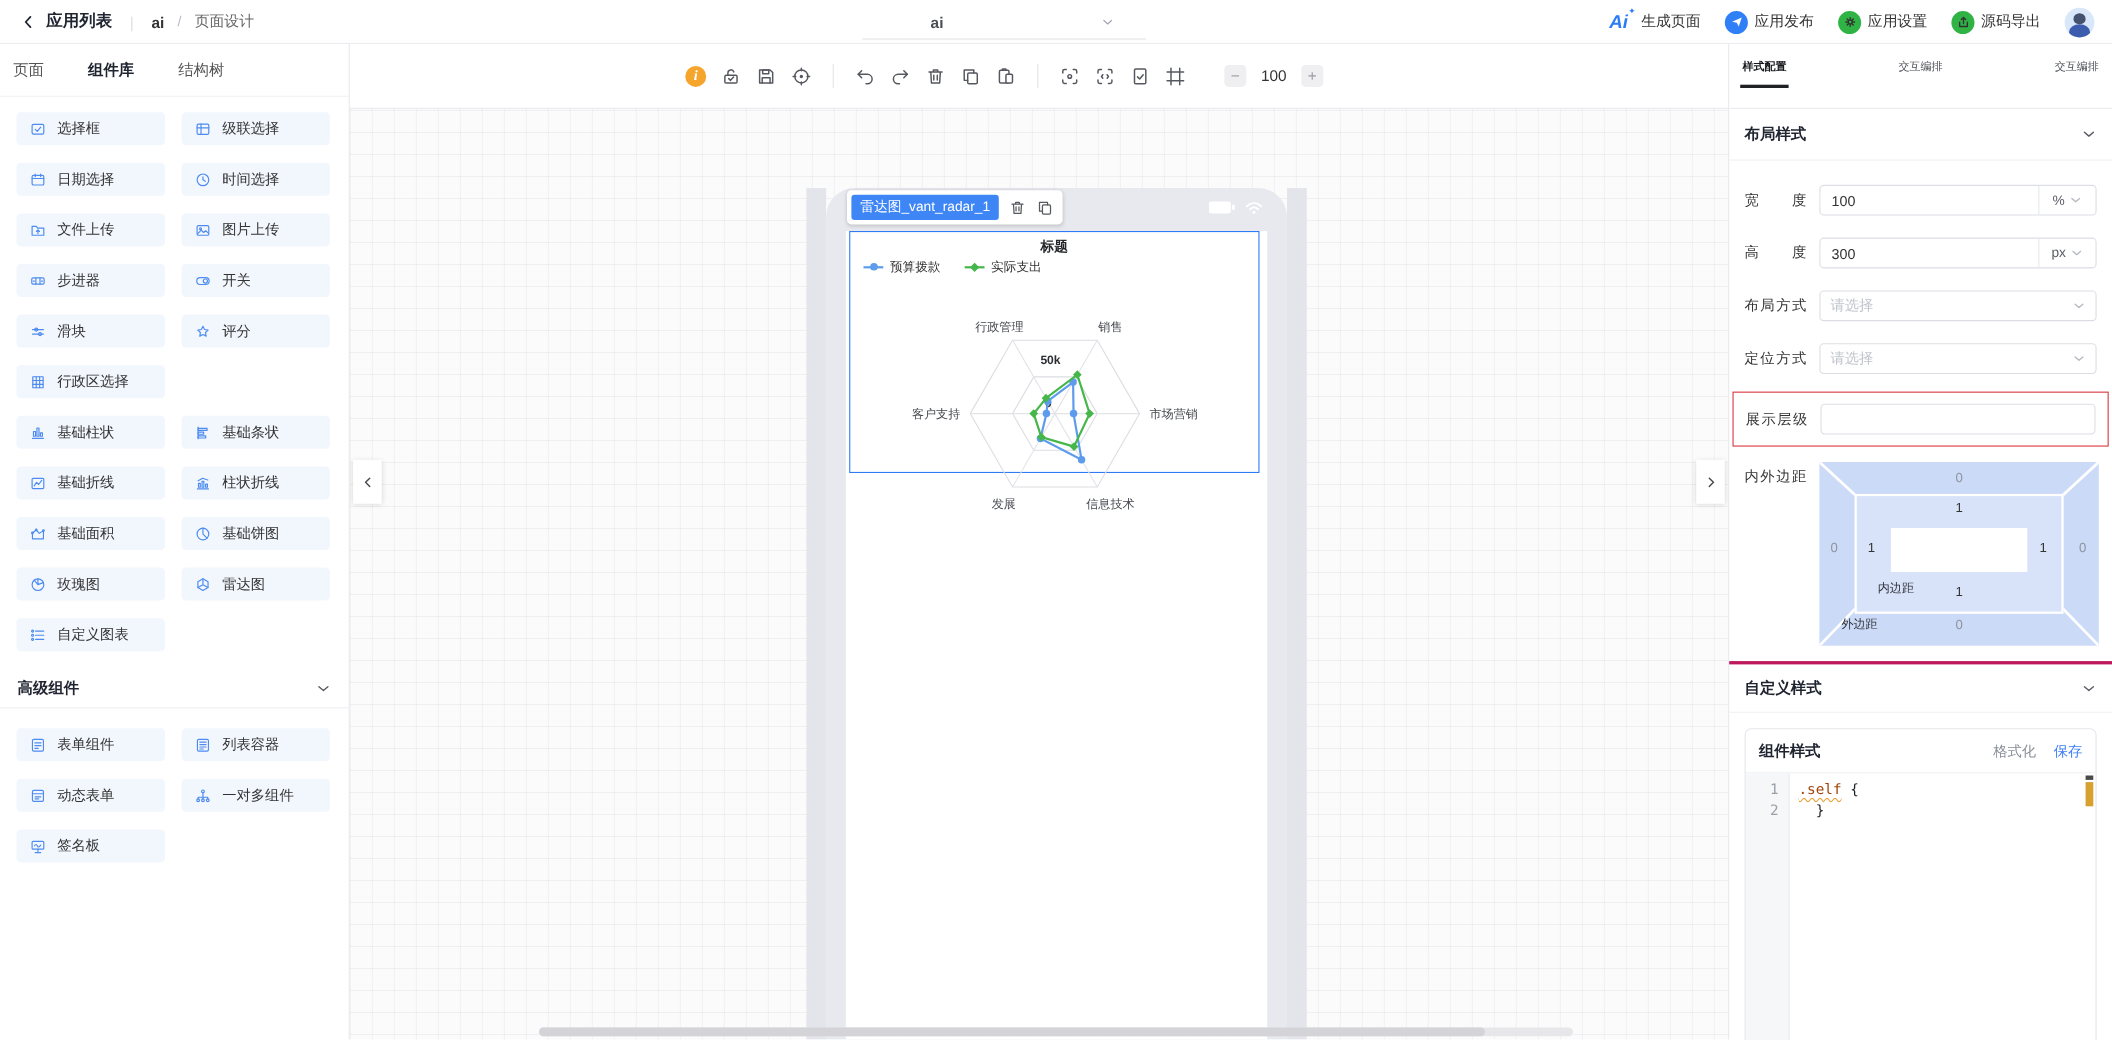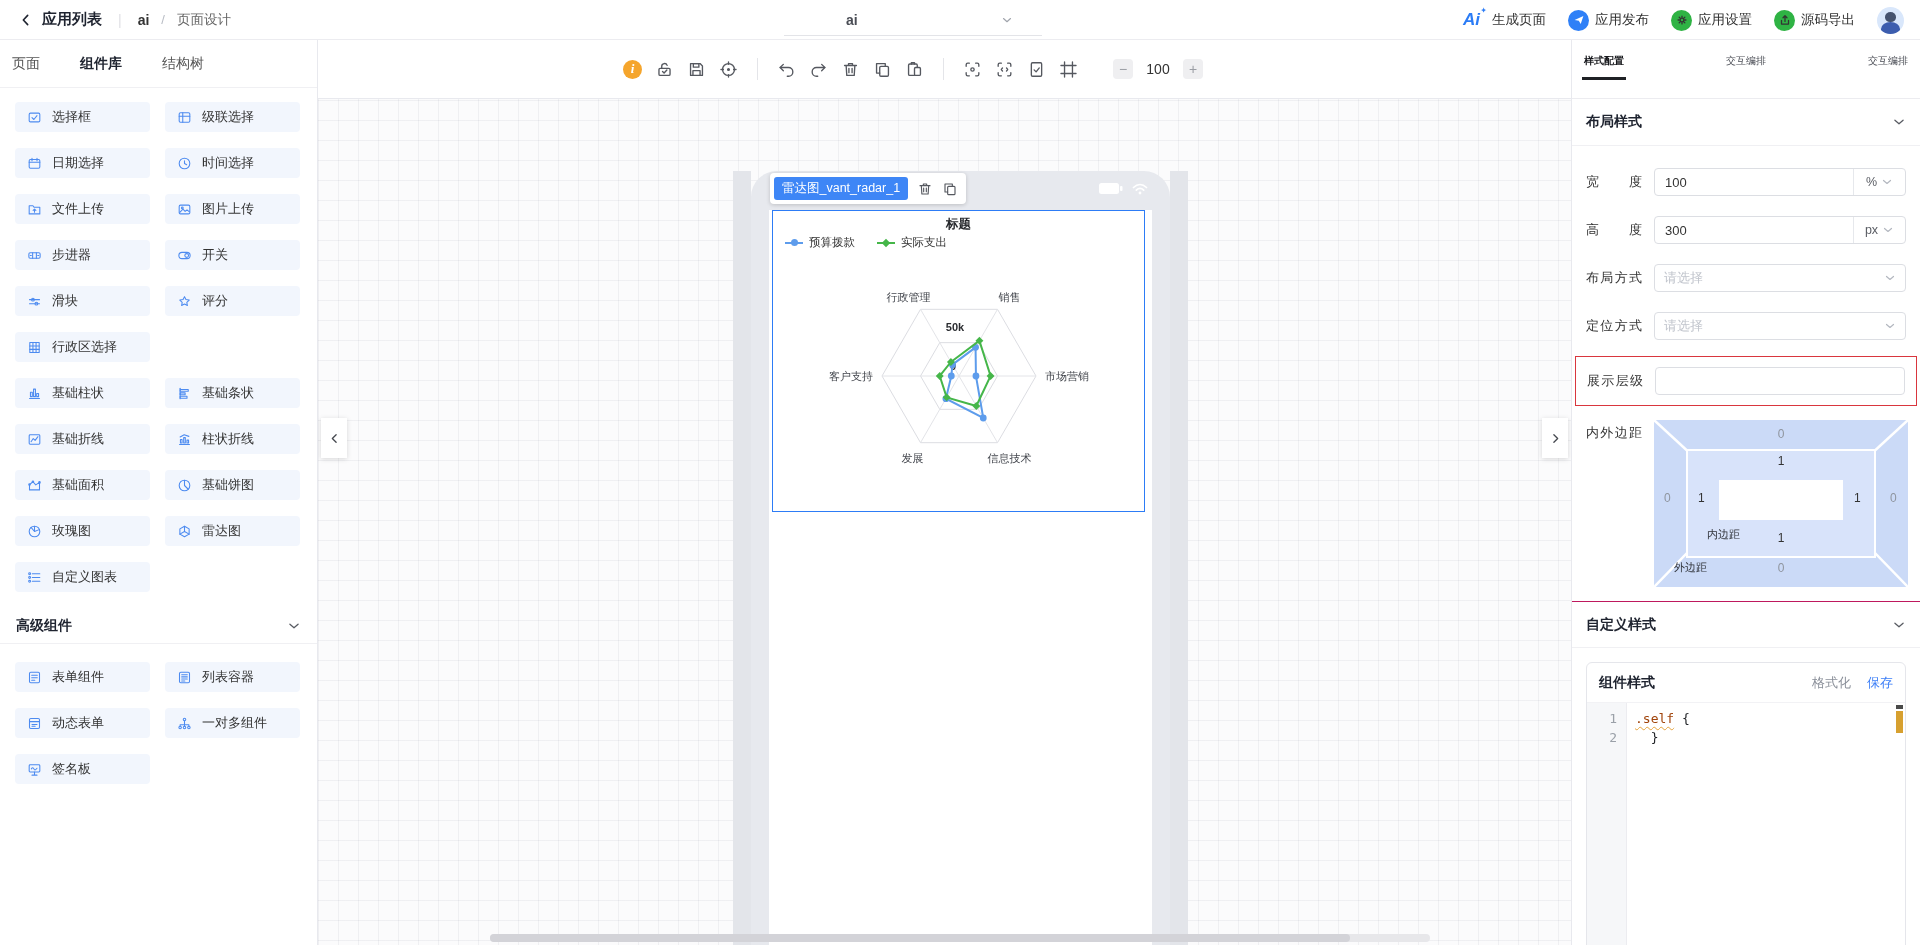--- a/index.html
+++ b/index.html
@@ -77,21 +77,21 @@
     border-radius:26px 26px 0 0; }
   #phone .screen { position:absolute; left:18px; top:39px; width:383px; bottom:0; background:#fff; }
   .statusbar { position:absolute; right:22px; top:12px; display:flex; gap:9px; align-items:center; }
   .statusbar svg { color:#fff; }
 
   #comp-label { position:absolute; left:452px; top:133px; height:31px; background:#fff; border-radius:4px;
     box-shadow:0 1px 4px rgba(0,0,0,.18); display:flex; align-items:center; padding:0 8px 0 4px; gap:9px; z-index:6; }
   #comp-label .badge { background:#3e86f6; color:#fff; font-size:12.5px; padding:3px 8px; border-radius:3px; cursor:text; }
   #comp-label .ic { width:16px; height:16px; color:#55585f; cursor:pointer; }
 
-  #component { position:absolute; left:454px; top:170px; width:373px; height:302px; background:#fff;
+  #component { position:absolute; left:454px; top:170px; width:373px; height:220px; background:#fff;
     border:1px solid #2d7cf6; z-index:5; }
   .chart-title { position:absolute; top:5px; left:0; right:0; text-align:center; font-size:12.5px;
     font-weight:bold; color:#25272b; }
   .legend { position:absolute; top:24px; left:12px; display:flex; gap:22px; align-items:flex-end; }
   .leg-item { display:flex; align-items:center; gap:6px; font-size:11.5px; color:#333; cursor:pointer; }
   .leg-mark { position:relative; width:18px; height:8px; }
   .leg-mark .line { position:absolute; left:0; right:0; top:3px; height:2px; }
   .leg-mark .dot { position:absolute; left:5.5px; top:0.5px; width:7px; height:7px; border-radius:50%; }
   .leg-mark .dia { position:absolute; left:6px; top:1px; width:6px; height:6px; transform:rotate(45deg); }
 
@@ -758,21 +758,21 @@
         <span class="bm-num m" style="left:236px; top:71px">0</span>
         <span class="bm-num bm-cx" style="top:111px">1</span>
         <span class="bm-num m bm-cx" style="top:141px">0</span>
         <span class="bm-lab" style="left:53px; top:107px">内边距</span>
         <span class="bm-lab" style="left:20px; top:140px">外边距</span>
       </div>
     </div>
   </div>
 
   <div class="rp-gap"></div>
-  <div class="rp-sec" style="border-top:1px solid #be185d">
+  <div class="rp-sec" style="border-top:3px solid #be185d">
     <b>自定义样式</b>
     <span class="ic">
         <svg viewBox="0 0 24 24" fill="none" stroke="currentColor" stroke-width="2.2" stroke-linecap="round" stroke-linejoin="round">
           <path d="M5 9l7 6 7-6"></path>
         </svg>
       </span>
   </div>
 
   <div class="style-card">
     <div class="sc-head">

